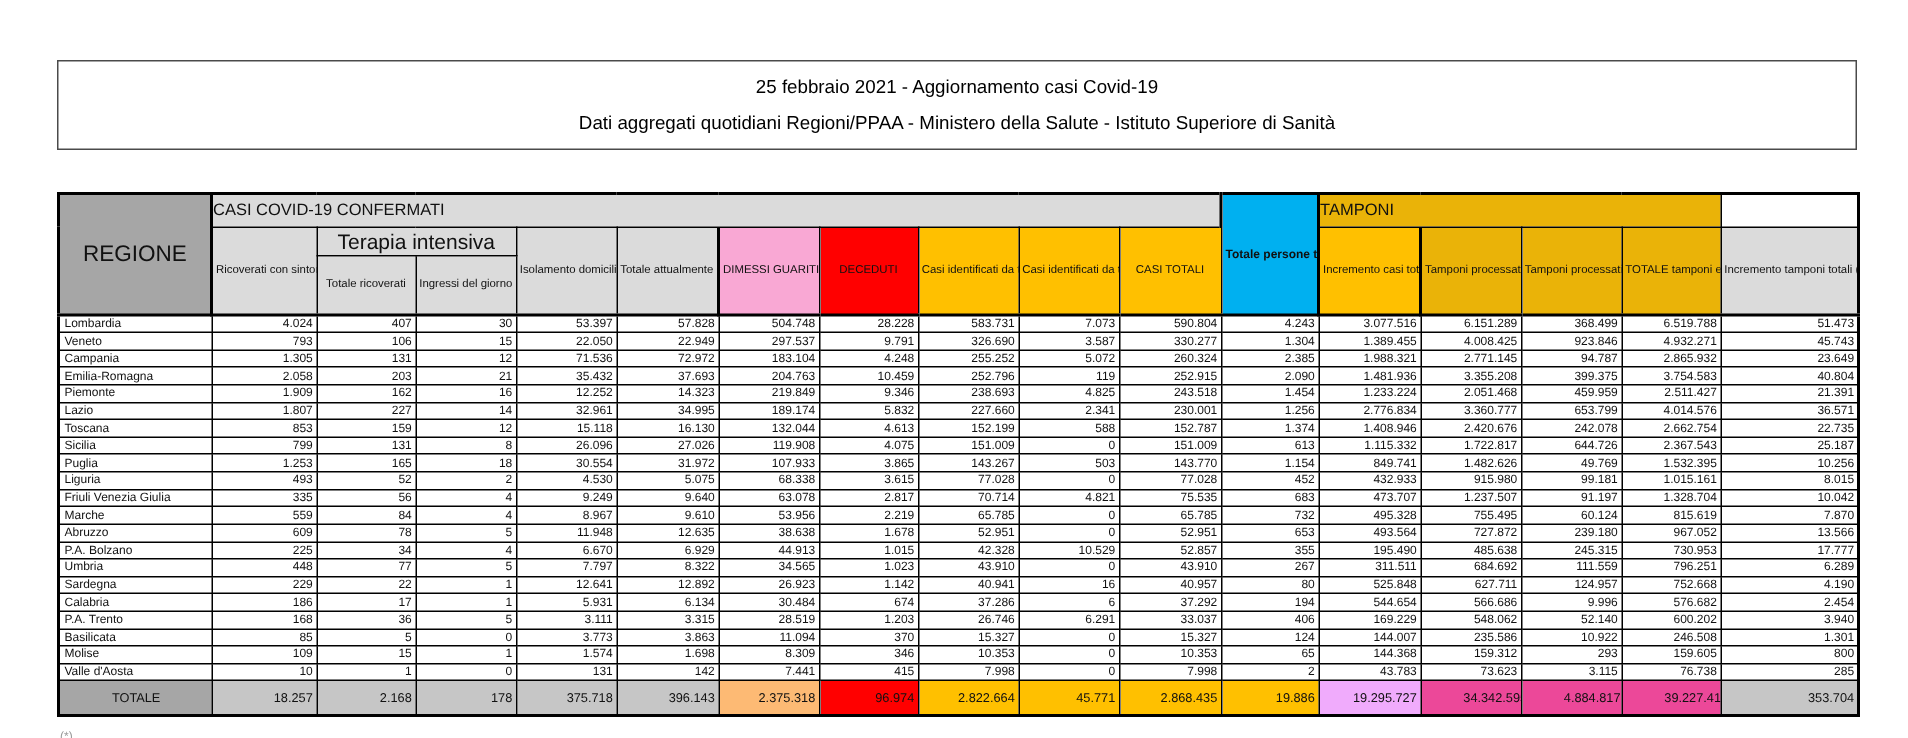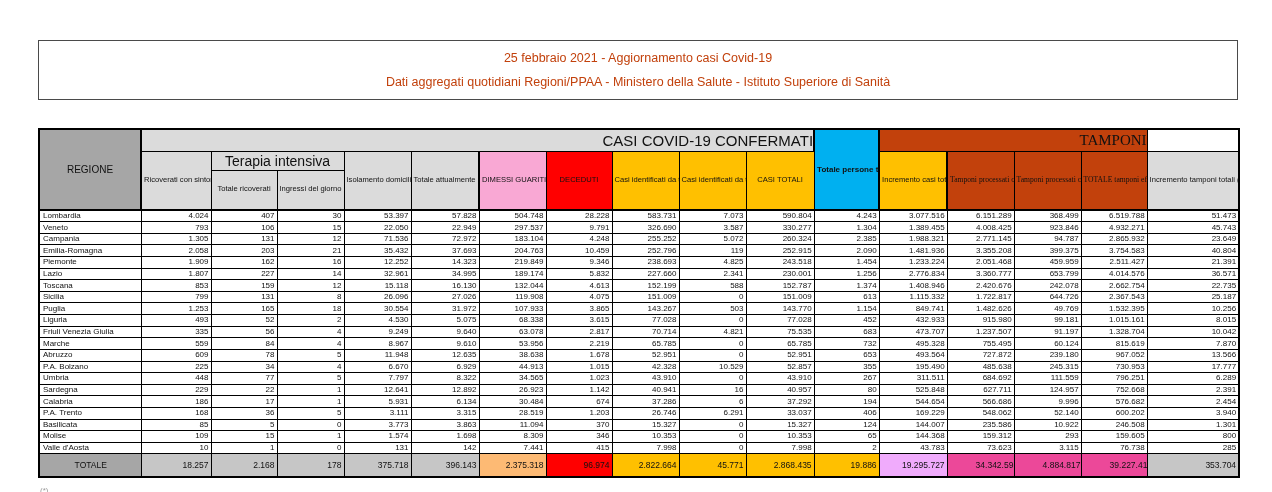--- a/index.html
+++ b/index.html
@@ -5,43 +5,43 @@
   * { margin:0; padding:0; box-sizing:border-box; }
   body { background:#fff; font-family:"Liberation Sans", sans-serif; }
   #canvas { position:relative; width:1272px; height:492px; background:#fff; overflow:hidden; }
 
   
   #title-box {
     position:absolute; left:38px; top:40px; width:1200px; height:60px;
     border:1px solid #4a4a4a; background:#fff;
     display:flex; flex-direction:column; justify-content:space-evenly; align-items:center;
   }
-  #title-box .tline { font-size:12.5px; color:#c2410c; }
+  #title-box .tline { font-size:12.5px; color:#000000; }
 
   
   #covid-table {
     position:absolute; left:38px; top:128px; width:1200px;
     border-collapse:collapse; table-layout:fixed;
     border:2px solid #000;
   }
   #covid-table th, #covid-table td {
     border:1px solid #000; overflow:hidden; white-space:nowrap;
     color:#111; font-weight:normal;
   }
   
-  th.band { font-size:15px; font-weight:bold; background:#dbdbdb; height:22px; text-align:right; }
+  th.band { font-size:11px; font-weight:bold; background:#dbdbdb; height:22px; text-align:left; }
   th.hdr  { font-size:7.6px; background:#dbdbdb; text-align:center; white-space:normal; line-height:1.15; padding:1px 2px; }
   tr.h2 { height:18px; }
   tr.h3 { height:40px; }
-  th.regione { background:#a6a6a6; font-size:10px; font-weight:bold; text-align:center; }
+  th.regione { background:#a6a6a6; font-size:15px; font-weight:bold; text-align:center; }
   th.c-green { background:#f9a8d4; color:#1c1c1c; }
   th.c-red   { background:#ff0000; color:#701010; }
   th.c-gold  { background:#ffc000; }
   th.c-cyan  { background:#00b0f0; }
-  th.c-blue  { background:#c2410c;font-family:Liberation Serif, serif; }
+  th.c-blue  { background:#eab308; }
   th.c-gray  { background:#dbdbdb; }
   .bR { border-right-width:2px !important; }
   .bB { border-bottom-width:2px !important; }
 
   
   tbody tr { height:11.62px; }
   tbody td { font-size:8px; line-height:1; padding:0 2px; background:#fff; }
   td.region-cell { text-align:left; padding-left:3px; }
   td.val-cell { text-align:right; }
   tbody td:nth-child(1) { border-right-width:2px; }
@@ -418,21 +418,21 @@
     <td class="val-cell">26.923</td>
     <td class="val-cell">1.142</td>
     <td class="val-cell">40.941</td>
     <td class="val-cell">16</td>
     <td class="val-cell">40.957</td>
     <td class="val-cell">80</td>
     <td class="val-cell">525.848</td>
     <td class="val-cell">627.711</td>
     <td class="val-cell">124.957</td>
     <td class="val-cell">752.668</td>
-    <td class="val-cell">2.391</td>
+    <td class="val-cell">4.190</td>
   </tr>
         <tr>
     <td class="region-cell">Calabria</td>
     <td class="val-cell">186</td>
     <td class="val-cell">17</td>
     <td class="val-cell">1</td>
     <td class="val-cell">5.931</td>
     <td class="val-cell">6.134</td>
     <td class="val-cell">30.484</td>
     <td class="val-cell">674</td>

